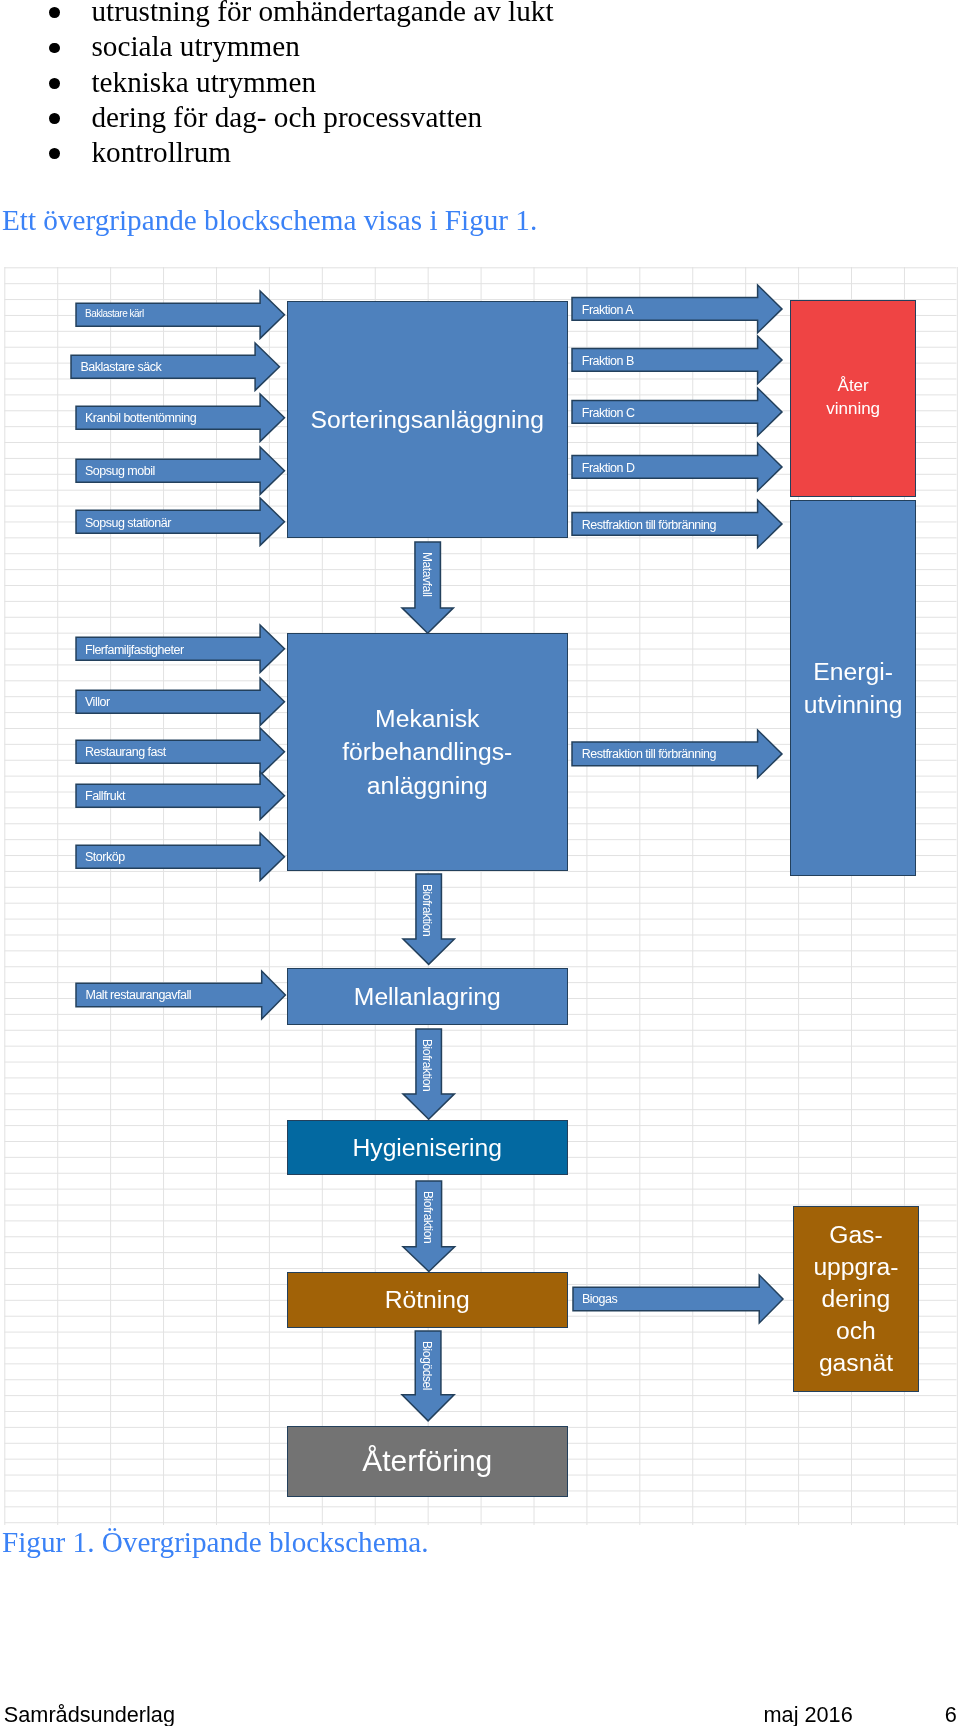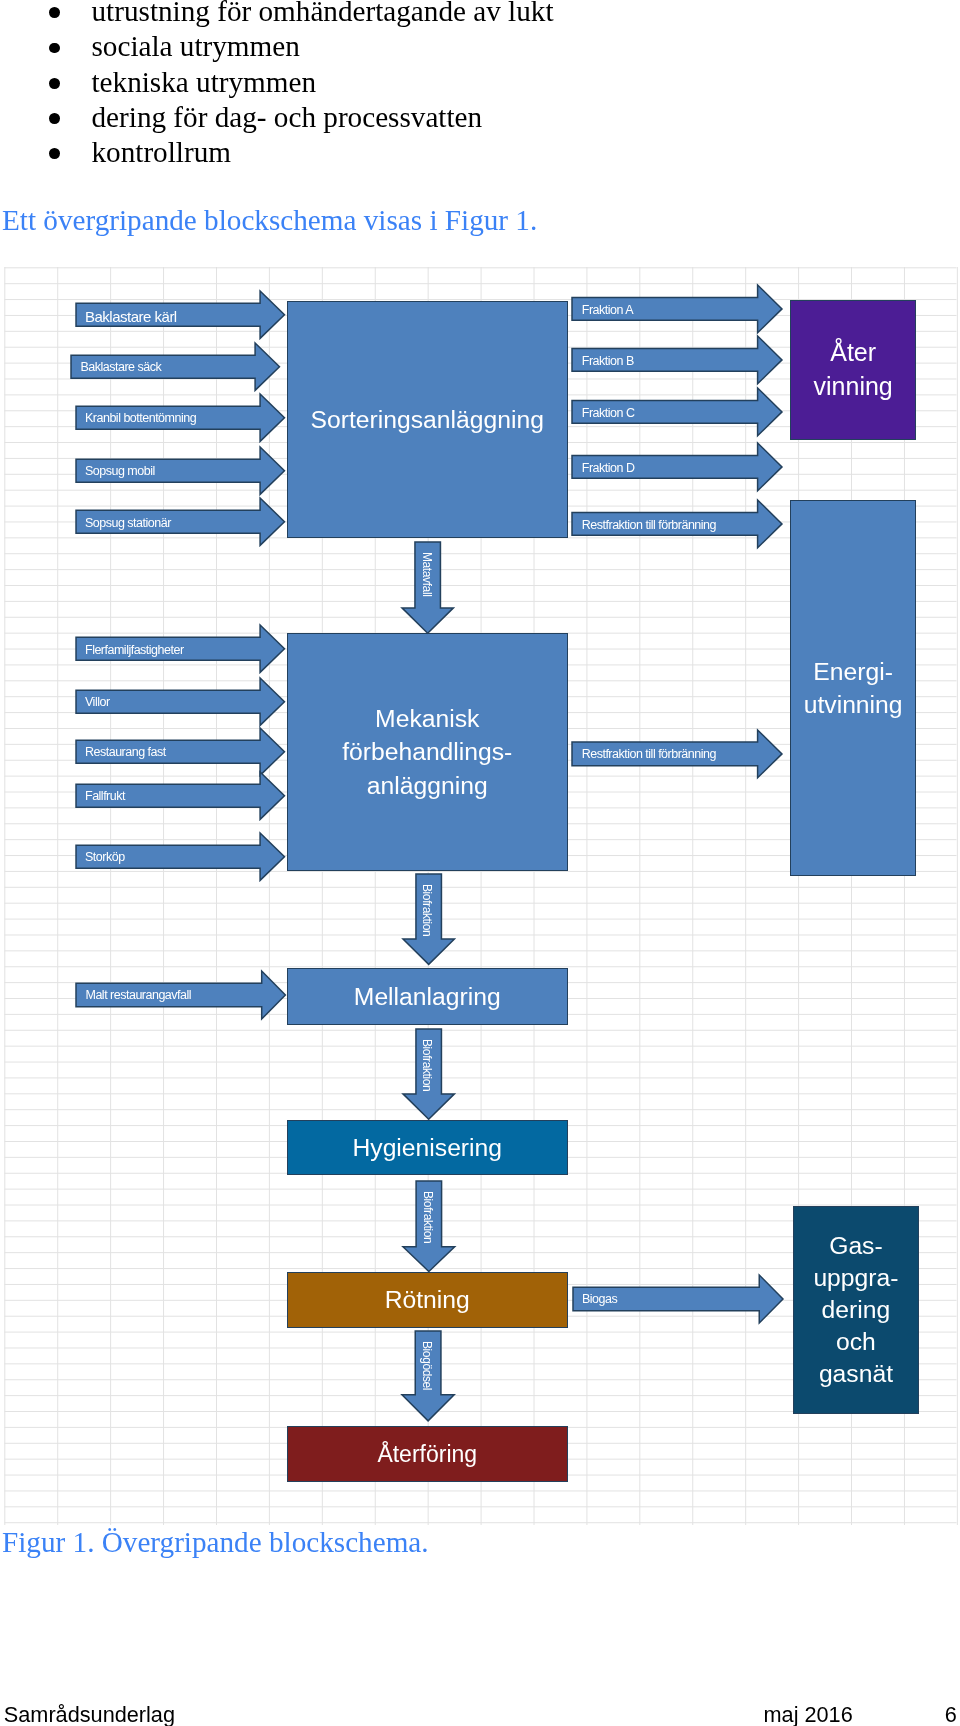--- a/index.html
+++ b/index.html
@@ -177,37 +177,37 @@
         </div>
         <div class="node" style="left:286.5px;top:701px;width:281.5px;height:56.8px;font-size:24.7px;background:#4E81BD;border-color:#23405C">
           <span><span class="nline">Mellanlagring</span></span>
         </div>
         <div class="node" style="left:286.5px;top:852.8px;width:281.5px;height:55.5px;font-size:24.7px;background:#0369a1;border-color:#23405C">
           <span><span class="nline">Hygienisering</span></span>
         </div>
         <div class="node" style="left:286.5px;top:1004.5999999999999px;width:281.5px;height:56.8px;font-size:24.7px;background:#a16207;border-color:#23405C">
           <span><span class="nline">Rötning</span></span>
         </div>
-        <div class="node" style="left:286.5px;top:1159.1px;width:281.5px;height:56px;font-size:23px;background:#7f1d1d;border-color:#23405C">
+        <div class="node" style="left:286.5px;top:1159.1px;width:281.5px;height:71px;font-size:30px;background:#737373;border-color:#23405C">
           <span><span class="nline">Återföring</span></span>
         </div>
-        <div class="node" style="left:790.3px;top:32.69999999999999px;width:125.7px;height:140px;font-size:25px;background:#4c1d95;border-color:#23405C">
+        <div class="node" style="left:790.3px;top:32.69999999999999px;width:125.7px;height:197px;font-size:17px;background:#ef4444;border-color:#23405C">
           <span><span class="nline">Åter</span><br><span class="nline">vinning</span></span>
         </div>
         <div class="node" style="left:790.3px;top:233.3px;width:125.7px;height:375.3px;font-size:24.7px;background:#4E81BD;border-color:#23405C">
           <span><span class="nline">Energi-</span><br><span class="nline">utvinning</span></span>
         </div>
-        <div class="node" style="left:792.5px;top:939.3px;width:126.9px;height:208px;font-size:24.7px;line-height:1.3;background:#0c4a6e;border-color:#23405C">
+        <div class="node" style="left:792.5px;top:939.3px;width:126.9px;height:186px;font-size:24.7px;line-height:1.3;background:#a16207;border-color:#23405C">
           <span><span class="nline">Gas-</span><br><span class="nline">uppgra-</span><br><span class="nline">dering</span><br><span class="nline">och</span><br><span class="nline">gasnät</span></span>
         </div>
         <div class="arrowwrap" style="left:75.5px;top:23.94999999999999px;width:208.5px;height:47.4px">
           <svg width="208.5" height="47.4" viewBox="0 0 208.5 47.4">
             <polygon points="0,12.2 184.1,12.2 184.1,0 208.5,23.7 184.1,47.4 184.1,35.2 0,35.2" fill="#4E81BD" stroke="#23405C" stroke-width="1.5" stroke-linejoin="miter"></polygon>
           </svg>
-          <span class="alabel" style="left:9.5px;top:18.325px;font-size:15px">Baklastare kärl</span>
+          <span class="alabel" style="left:9.5px;top:18.325px;font-size:10px">Baklastare kärl</span>
         </div>
         <div class="arrowwrap" style="left:71px;top:75.55000000000001px;width:208.5px;height:47.4px">
           <svg width="208.5" height="47.4" viewBox="0 0 208.5 47.4">
             <polygon points="0,12.2 184.1,12.2 184.1,0 208.5,23.7 184.1,47.4 184.1,35.2 0,35.2" fill="#4E81BD" stroke="#23405C" stroke-width="1.5" stroke-linejoin="miter"></polygon>
           </svg>
           <span class="alabel" style="left:9.5px;top:18.325px;font-size:12.5px">Baklastare säck</span>
         </div>
         <div class="arrowwrap" style="left:75.5px;top:126.60000000000002px;width:208.5px;height:47.4px">
           <svg width="208.5" height="47.4" viewBox="0 0 208.5 47.4">
             <polygon points="0,12.2 184.1,12.2 184.1,0 208.5,23.7 184.1,47.4 184.1,35.2 0,35.2" fill="#4E81BD" stroke="#23405C" stroke-width="1.5" stroke-linejoin="miter"></polygon>

